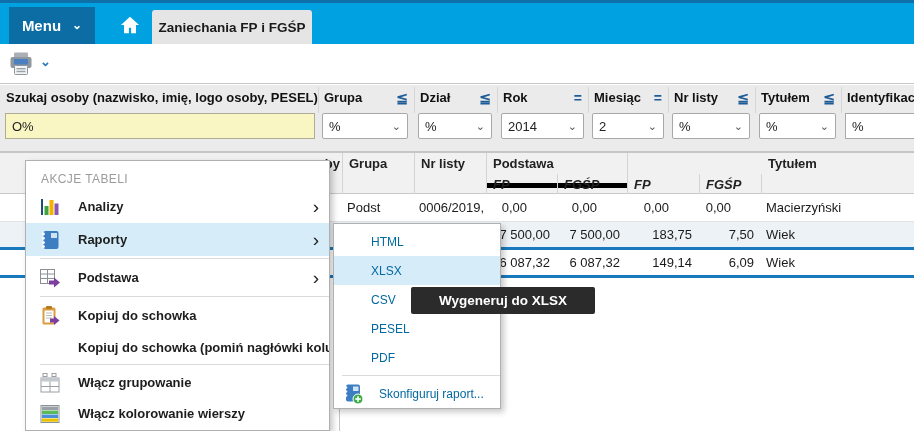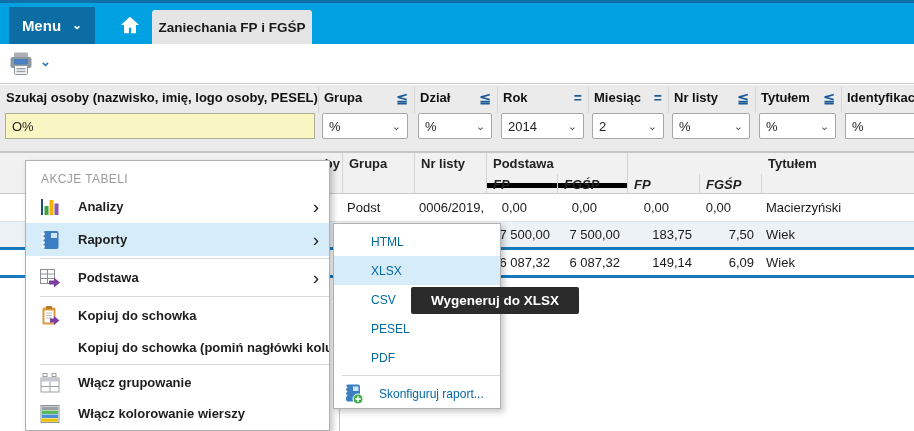--- a/index.html
+++ b/index.html
@@ -81,21 +81,21 @@
              padding-top:3px; }
   .sub-item { height:29px; display:flex; align-items:center; cursor:pointer; }
   .sub-item.hl { background:#D7ECF9; }
   .sub-label { font-size:12px; color:#0369a1; margin-left:37px; white-space:nowrap;text-align:center; }
   .sub-item .ctx-icon { margin-left:7px; }
   .sub-item .with-icon { margin-left:14px; }
   .sub-sep { height:1px; background:#dadada; margin:3px 0 3px 8px; }
 
   
   .tooltip { position:absolute; left:411px; top:287px; height:27px; background:#2B2B2B; color:#fff;
-             font-size:13.5px; font-weight:600; line-height:27px; padding:0 20px; z-index:50;
+             font-size:13.5px; font-weight:600; line-height:27px; padding:0 28px; z-index:50;
              border-radius:2px; white-space:nowrap; }
 </style>
 </head>
 <body>
 
 <div class="stage">
 
   <div class="topstrip"></div>
   <div class="topbar">
     <div class="menu-btn">

